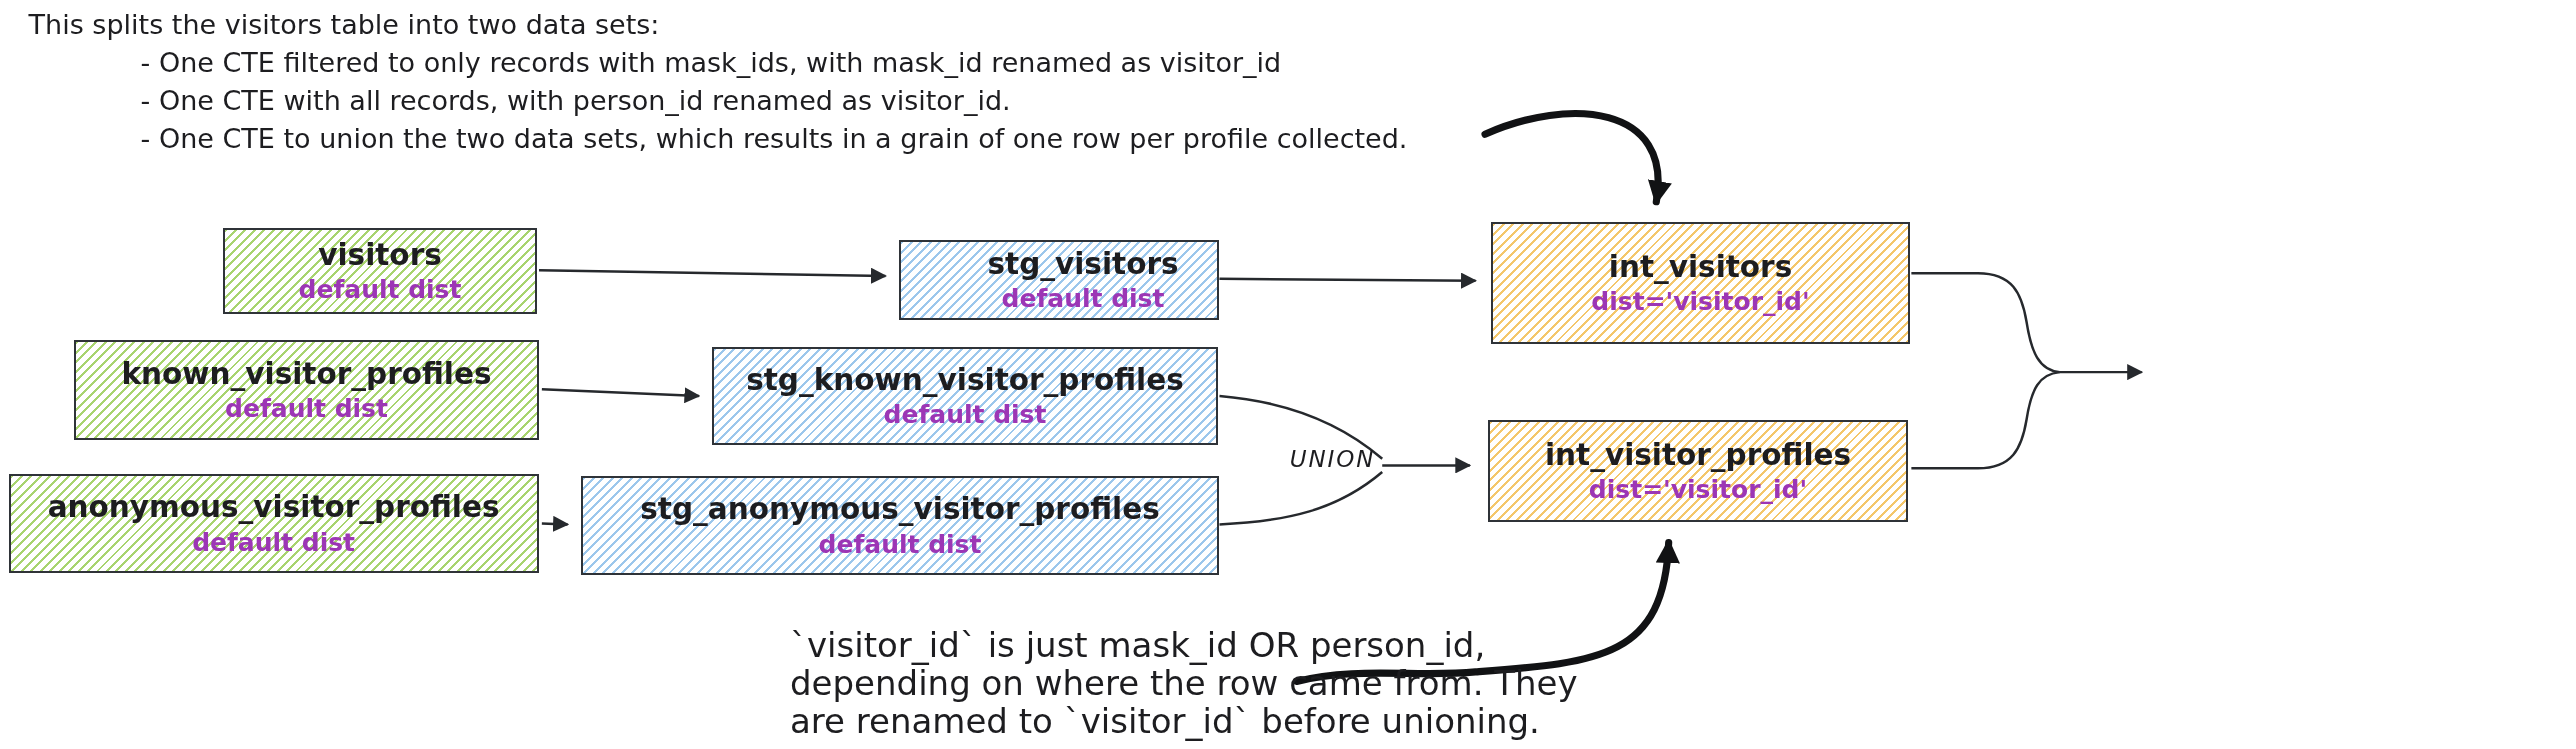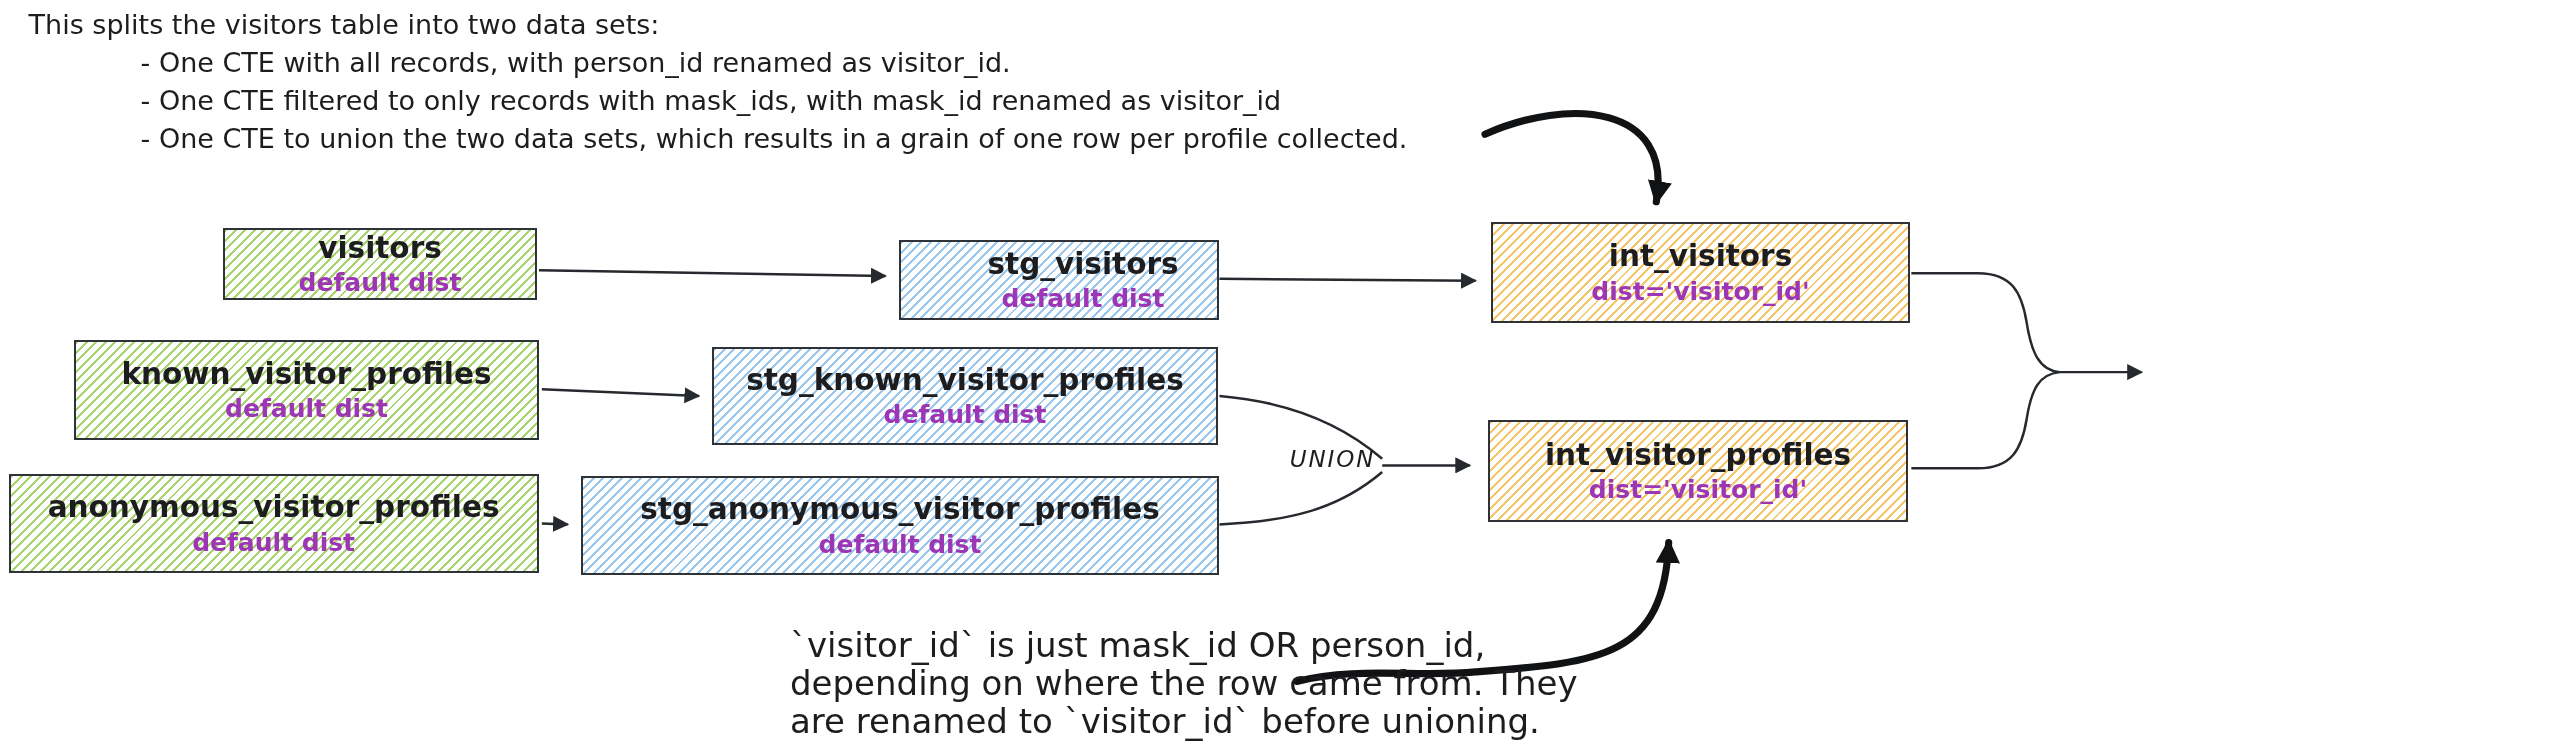--- a/index.html
+++ b/index.html
@@ -72,44 +72,44 @@
     <path class="wire" d="M 2008 287 L 2078 287 C 2114 287 2124 308 2129 338 C 2134 370 2142 389 2164 391"></path>
     <path class="wire" d="M 2008 492 L 2078 492 C 2114 492 2124 471 2129 441 C 2134 409 2142 393 2164 391"></path>
     <path class="wire" d="M 2164 391 L 2250 391" marker-end="url(#arrow-thin)"></path>
 
     <path class="wire-thick" d="M 1560 141 C 1648 102 1758 110 1740 212" marker-end="url(#arrow-thick)"></path>
     <path class="wire-thick" d="M 1362 716 C 1425 700 1490 712 1550 706 C 1680 696 1748 692 1753 570" marker-end="url(#arrow-thick)"></path>
   </svg>
 
   <div class="note note-top">
     <div>This splits the visitors table into two data sets:</div>
+    <div class="bullet">- One CTE filtered to only records with mask_ids, with mask_id renamed as visitor_id</div>
     <div class="bullet">- One CTE with all records, with person_id renamed as visitor_id.</div>
-    <div class="bullet">- One CTE filtered to only records with mask_ids, with mask_id renamed as visitor_id</div>
     <div class="bullet">- One CTE to union the two data sets, which results in a grain of one row per profile collected.</div>
   </div>
 
   <div class="union-label">UNION</div>
 
   <div class="note note-bottom">
     <div>`visitor_id` is just mask_id OR person_id,</div>
     <div>depending on where the row came from. They</div>
     <div>are renamed to `visitor_id` before unioning.</div>
   </div>
 
-  <div class="node node--green" style="left:223px;top:228px;width:314px;height:72px;">
+  <div class="node node--green" style="left:223px;top:228px;width:314px;height:86px;">
     <div class="node-title">visitors</div>
     <div class="node-sub">default dist</div>
   </div>
 
   <div class="node node--blue" style="left:899px;top:240px;width:320px;height:80px;padding-left:48px;">
     <div class="node-title">stg_visitors</div>
     <div class="node-sub">default dist</div>
   </div>
 
-  <div class="node node--yellow" style="left:1491px;top:222px;width:419px;height:101px;">
+  <div class="node node--yellow" style="left:1491px;top:222px;width:419px;height:122px;">
     <div class="node-title">int_visitors</div>
     <div class="node-sub">dist='visitor_id'</div>
   </div>
 
   <div class="node node--green" style="left:74px;top:340px;width:465px;height:100px;">
     <div class="node-title">known_visitor_profiles</div>
     <div class="node-sub">default dist</div>
   </div>
 
   <div class="node node--blue" style="left:712px;top:347px;width:506px;height:98px;">

